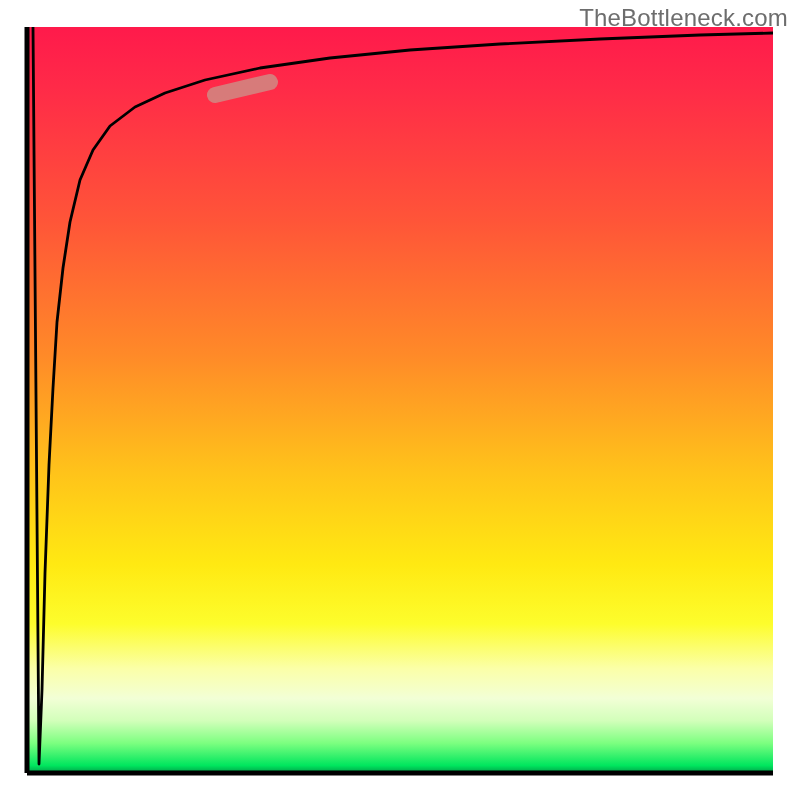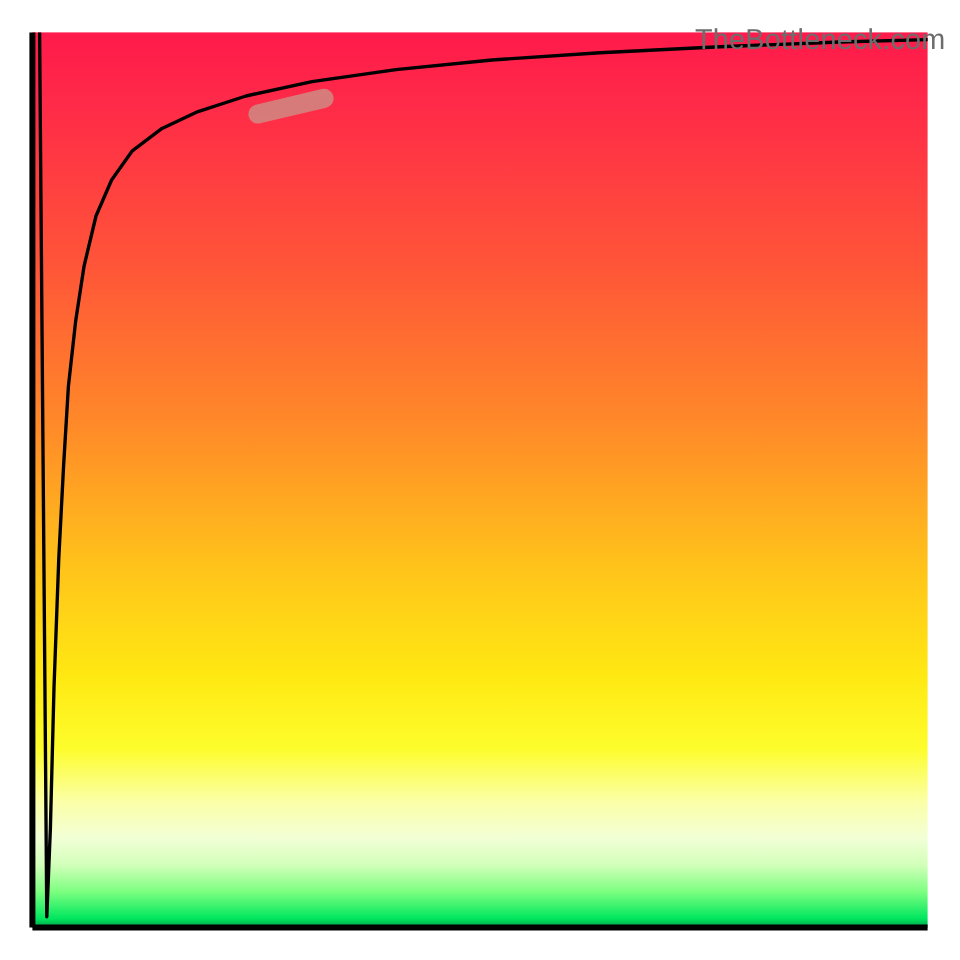--- a/index.html
+++ b/index.html
@@ -38,21 +38,21 @@
       #009e48 100%
     );
   }
   .axes {
     position: absolute;
     left: 0;
     top: 0;
   }
   .attribution {
     position: absolute;
-    top: 20px;
+    top: 4px;
     right: 12px;
     color: #6d6d6d;
     font-size: 24px;
     letter-spacing: 0.2px;
     user-select: none;
   }
 </style>
 </head>
 <body>
 

